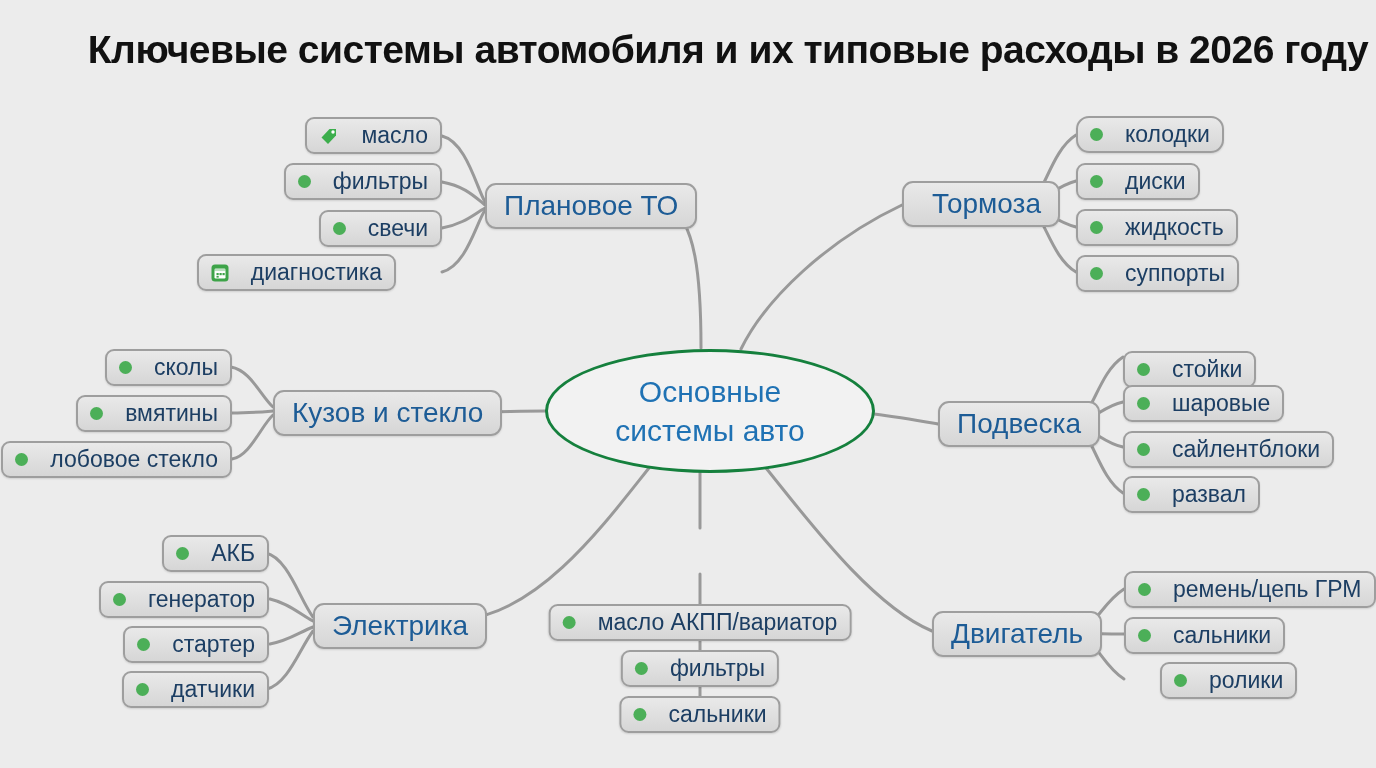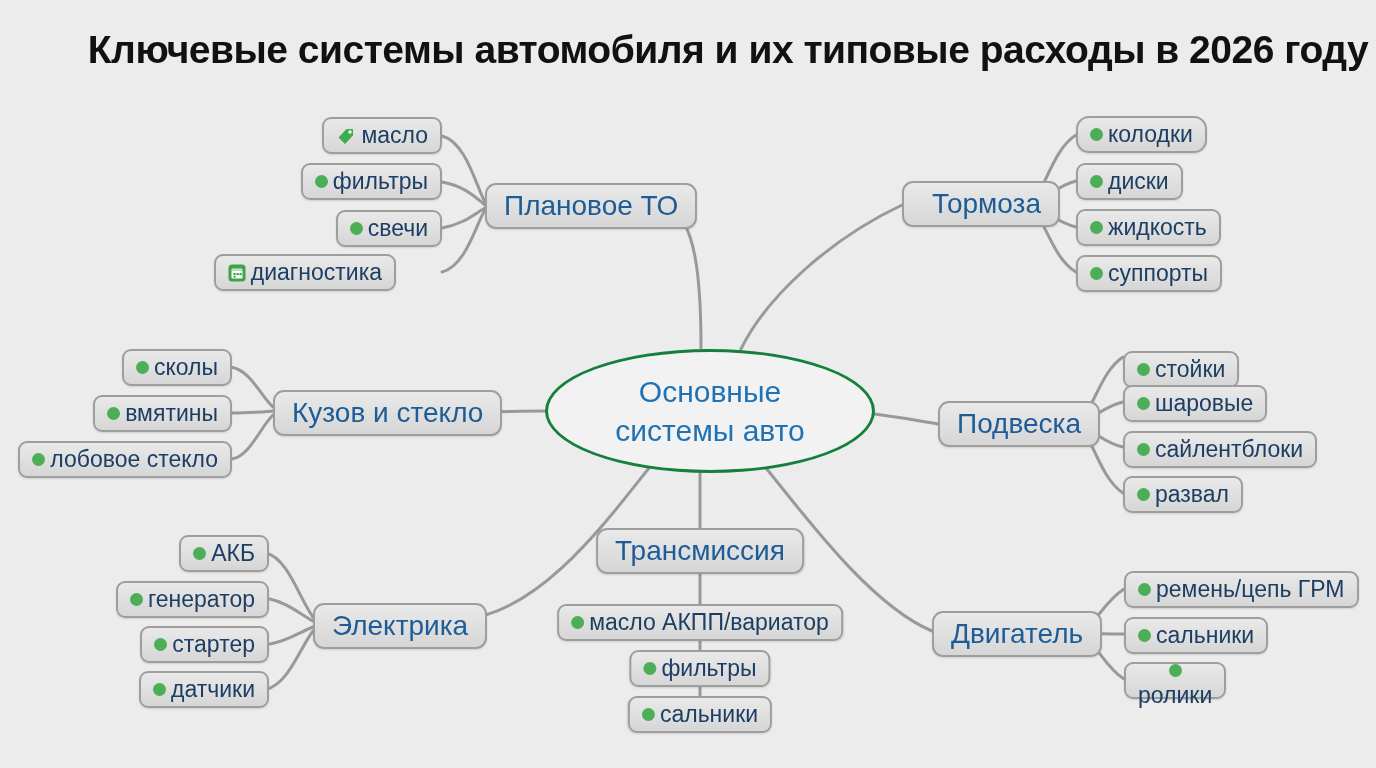--- a/index.html
+++ b/index.html
@@ -14,21 +14,21 @@
     position:absolute;left:0;top:28px;width:1376px;
     text-align:center;
     font-size:39px;font-weight:700;color:#111;
     letter-spacing:-0.5px;
     padding-left:40px;
   }
   svg.connectors{position:absolute;left:0;top:0;}
   svg.connectors path{stroke:#999;stroke-width:3;fill:none;stroke-linecap:round;}
   .node{
     position:absolute;
-    display:flex;align-items:center;gap:5px;
+    display:flex;align-items:center;gap:22px;
     background:linear-gradient(180deg,#e9e9e9,#d6d6d6);
     border:2px solid #9e9e9e;
     border-radius:9px;
     box-sizing:border-box;
     box-shadow:0 1px 2px rgba(0,0,0,0.12);
     white-space:nowrap;
   }
   .branch{
     height:46px;padding:0 17px;
     font-size:28px;color:#1d5c96;
@@ -214,23 +214,20 @@
   </div>
   <div class="node child" style="right:1107px;top:626px;">
     <span class="dot"></span>
     <span>стартер</span>
   </div>
   <div class="node child" style="right:1107px;top:671px;">
     <span class="dot"></span>
     <span>датчики</span>
   </div>
 
-  <div class="node branch hcenter" style="left:700px;top:528px;">
-    <span>Трансмиссия</span>
-  </div>
   <div class="node child hcenter" style="left:700px;top:604px;">
     <span class="dot"></span>
     <span>масло АКПП/вариатор</span>
   </div>
   <div class="node child hcenter" style="left:700px;top:650px;">
     <span class="dot"></span>
     <span>фильтры</span>
   </div>
   <div class="node child hcenter" style="left:700px;top:696px;">
     <span class="dot"></span>
@@ -241,18 +238,18 @@
     <span>Двигатель</span>
   </div>
   <div class="node child" style="left:1124px;top:571px;">
     <span class="dot"></span>
     <span>ремень/цепь ГРМ</span>
   </div>
   <div class="node child" style="left:1124px;top:617px;">
     <span class="dot"></span>
     <span>сальники</span>
   </div>
-  <div class="node child" style="left:1124px;top:662px;flex-direction:column;">
+  <div class="node child" style="left:1160px;top:662px;">
     <span class="dot"></span>
     <span>ролики</span>
   </div>
 
 </div>
 
 </body></html>

